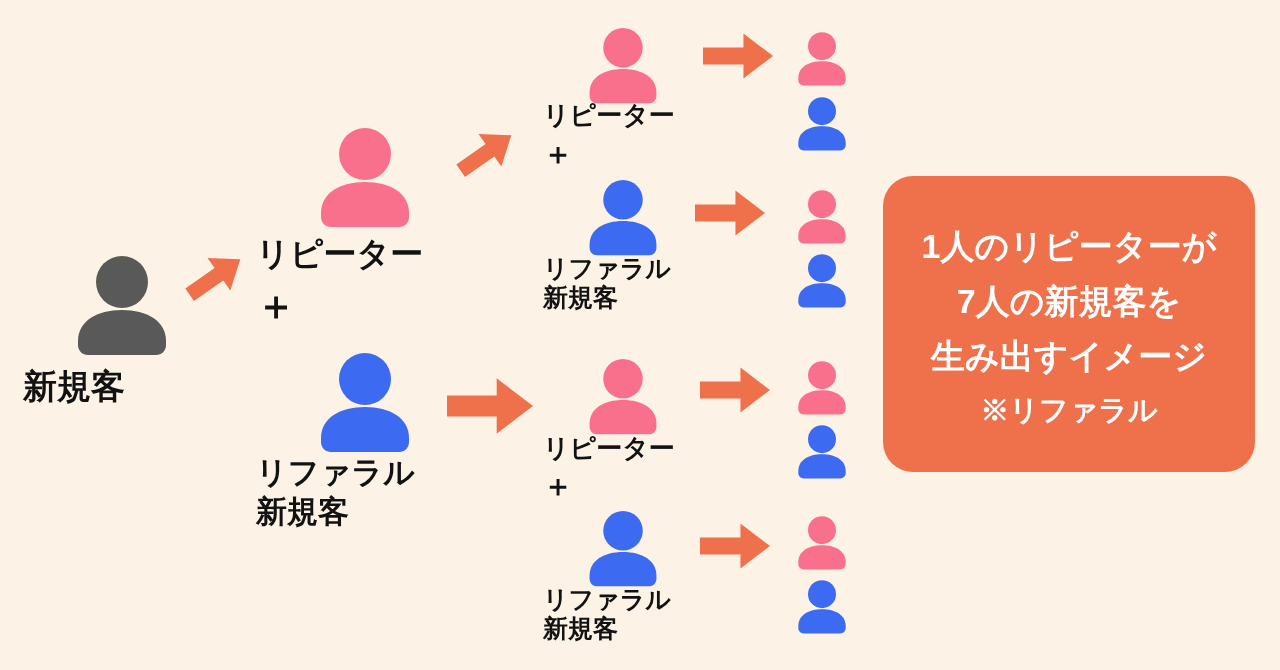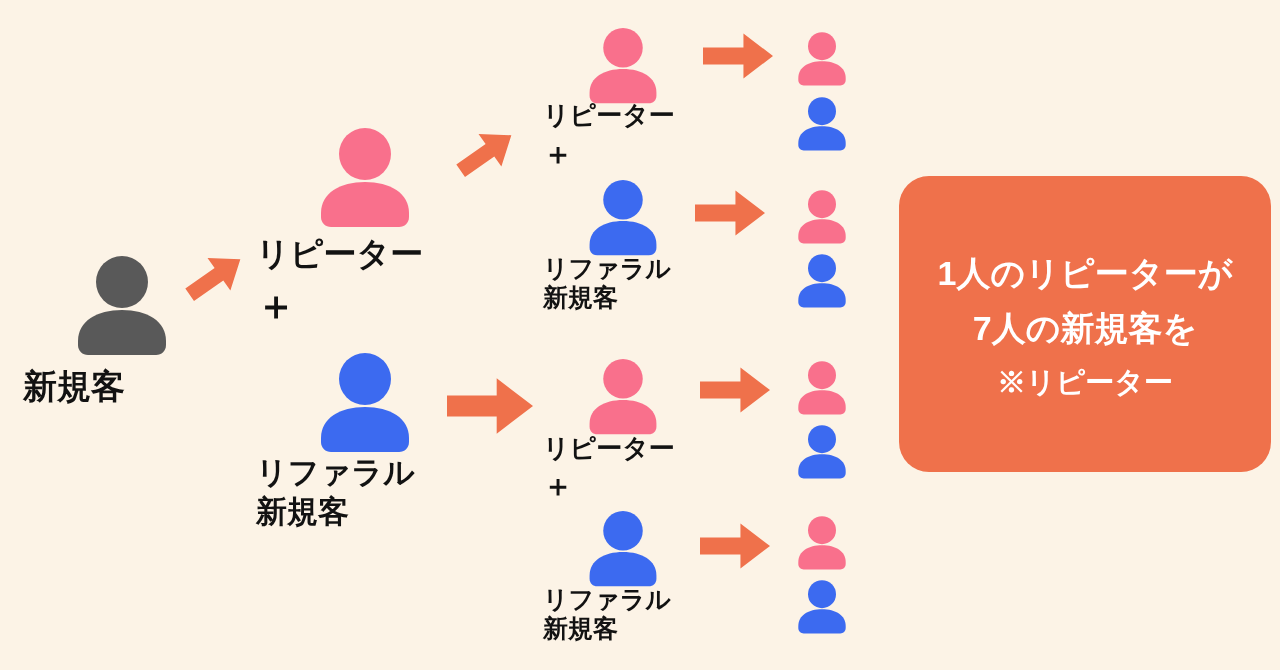--- a/index.html
+++ b/index.html
@@ -22,21 +22,21 @@
     color:var(--text,#121212);
     line-height:1.1;
     white-space:nowrap;
   }
   .callout{
     position:absolute;
     left:883px;top:176px;width:372px;height:296px;
     background:var(--orange,#EF714B);
     border-radius:30px;
     display:flex;flex-direction:column;
-    align-items:center;justify-content:center;margin-left:16px;
+    align-items:center;justify-content:center;
   }
   .callout .line{
     color:var(--callout_text,#FFFFFF);
     font-weight:800;font-size:34px;line-height:55px;
     white-space:nowrap;
   }
   .callout .note{
     color:var(--callout_text,#FFFFFF);
     font-weight:800;font-size:29px;line-height:40px;
     margin-top:6px;white-space:nowrap;
@@ -145,16 +145,17 @@
   <svg class="icon pink" style="left:795px;top:514px;width:54px;height:56px">
       <use href="#person"></use>
     </svg>
   <svg class="icon blue" style="left:795px;top:578px;width:54px;height:56px">
       <use href="#person"></use>
     </svg>
 
   <div class="callout">
     <div class="line">1人のリピーターが</div>
     <div class="line">7人の新規客を</div>
-    <div class="note">※リピーター</div>
+    <div class="line">生み出すイメージ</div>
+    <div class="note">※リファラル</div>
   </div>
 
 </div>
 
 </body></html>

